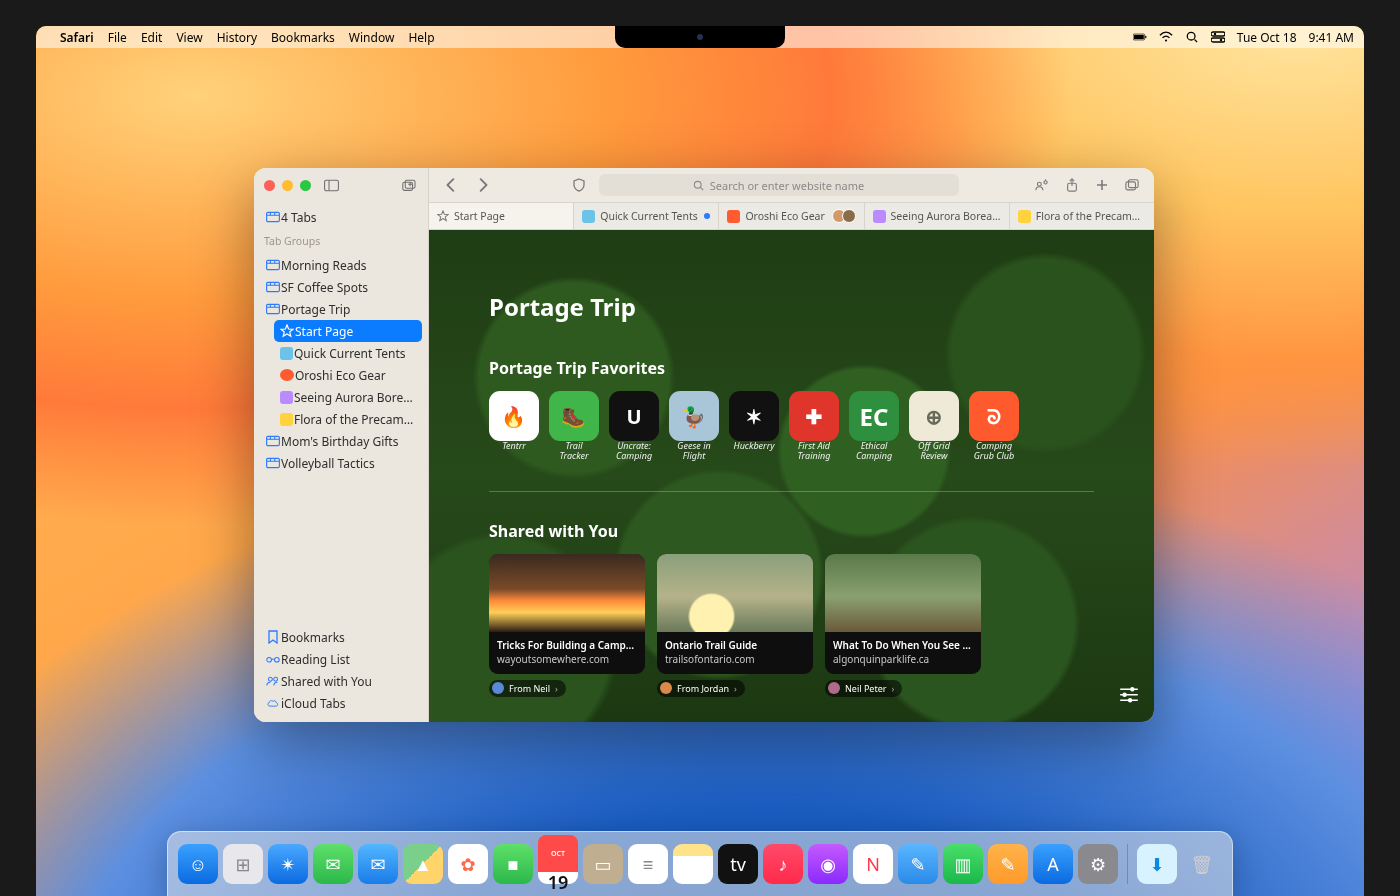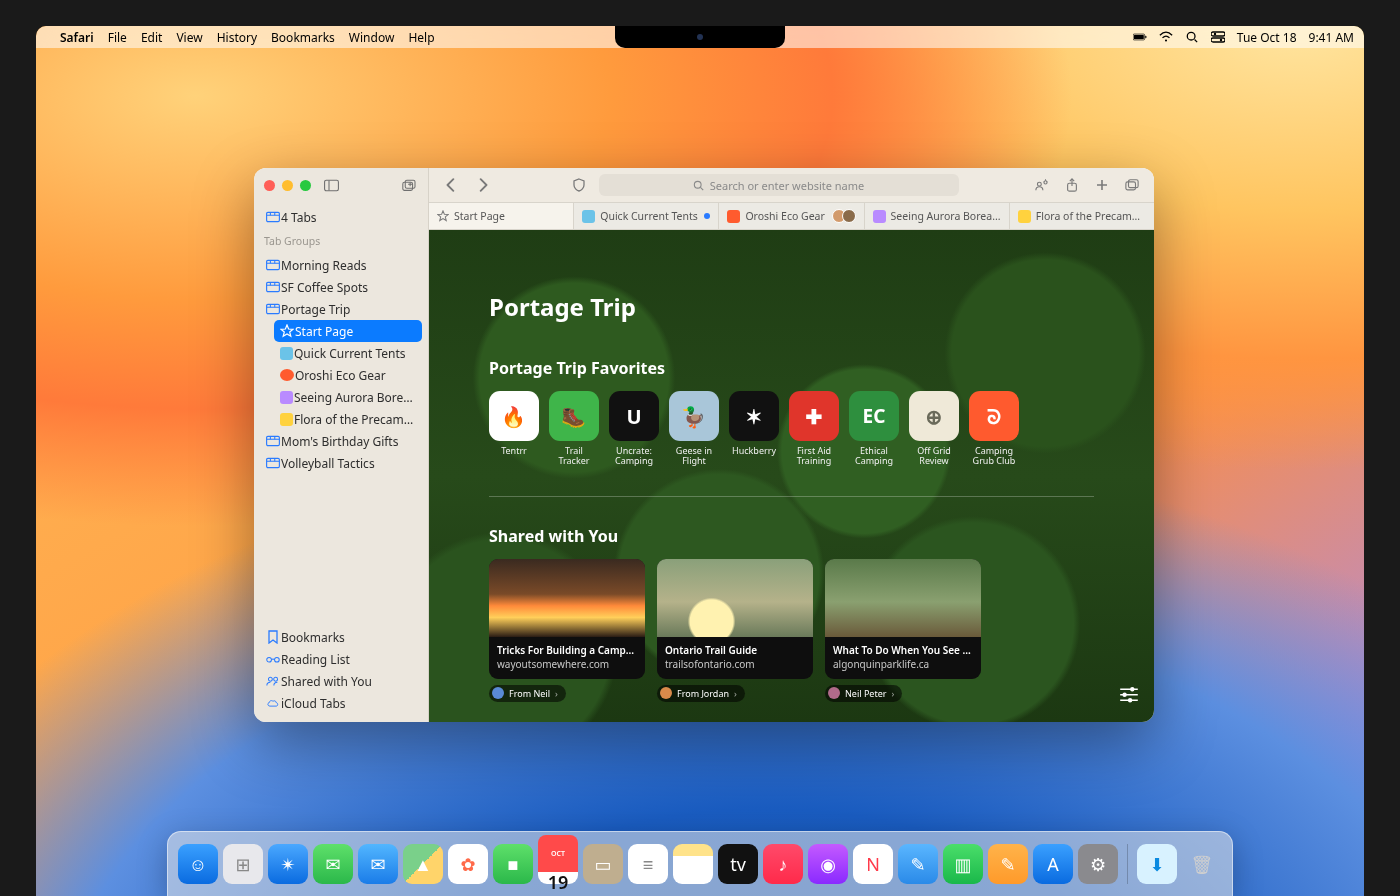--- a/index.html
+++ b/index.html
@@ -93,21 +93,21 @@
       radial-gradient(circle at 75% 80%, #2b551f 0 15%, transparent 16%),
       radial-gradient(circle at 10% 85%, #2a531e 0 14%, transparent 15%),
       linear-gradient(180deg,#1f3d14 0%, #274a1a 50%, #1c3812 100%);
   }
   .content-inner{position:absolute;inset:0;padding:60px 60px 0 60px;}
   .page-title{font-size:24px;font-weight:700;margin:0 0 34px;}
   .sec-title{font-size:16px;font-weight:700;margin:0 0 12px;}
   .fav-row{display:flex;gap:10px;}
   .fav-item{width:50px;text-align:center;}
   .fav-tile{width:50px;height:50px;border-radius:11px;display:flex;align-items:center;justify-content:center;font-weight:700;color:#fff;font-size:20px;}
-  .fav-cap{font-size:9px;line-height:1.1;margin-top:5px;color:#f0f0f0;white-space:pre-line;}
+  .fav-cap{font-size:9px;line-height:1.1;color:#f0f0f0;white-space:pre-line;font-style:italic;}
   .divider{height:1px;background:rgba(255,255,255,.25);margin:30px 0 28px;}
   .cards{display:flex;gap:12px;}
   .card{width:156px;border-radius:9px;overflow:hidden;background:#1a1a1a;}
   .card-img{height:78px;}
   .card-meta{padding:6px 8px 8px;background:rgba(0,0,0,.45);}
   .card-title{font-size:10px;font-weight:600;white-space:nowrap;overflow:hidden;text-overflow:ellipsis;}
   .card-sub{font-size:10px;color:#c8c8c8;}
   .from-pill{margin-top:6px;display:inline-flex;gap:5px;background:rgba(0,0,0,.55);border-radius:10px;padding:2px 8px 2px 3px;font-size:9px;}
   .from-pill .av{width:12px;height:12px;border-radius:50%;}
   .settings-btn{position:absolute;right:14px;bottom:14px;width:22px;height:22px;color:#fff;}
@@ -427,21 +427,21 @@
                     <div class="fav-item">
                       <div class="fav-tile" style="background:#111111;color:#fff;font-size:20px">✶</div>
                       <div class="fav-cap">Huckberry</div>
                     </div>
                     <div class="fav-item">
                       <div class="fav-tile" style="background:#e0352b;color:#fff;font-size:20px">✚</div>
                       <div class="fav-cap">First Aid
 Training</div>
                     </div>
                     <div class="fav-item">
-                      <div class="fav-tile" style="background:#2e8f3e;color:#fff;font-size:19px">EC</div>
+                      <div class="fav-tile" style="background:#2e8f3e;color:#fff;font-size:24px">EC</div>
                       <div class="fav-cap">Ethical
 Camping</div>
                     </div>
                     <div class="fav-item">
                       <div class="fav-tile" style="background:#efe9d8;color:#6a6a5a;font-size:20px">⊕</div>
                       <div class="fav-cap">Off Grid
 Review</div>
                     </div>
                     <div class="fav-item">
                       <div class="fav-tile" style="background:#ff5a2e;color:#fff;font-size:20px">ᘐ</div>

